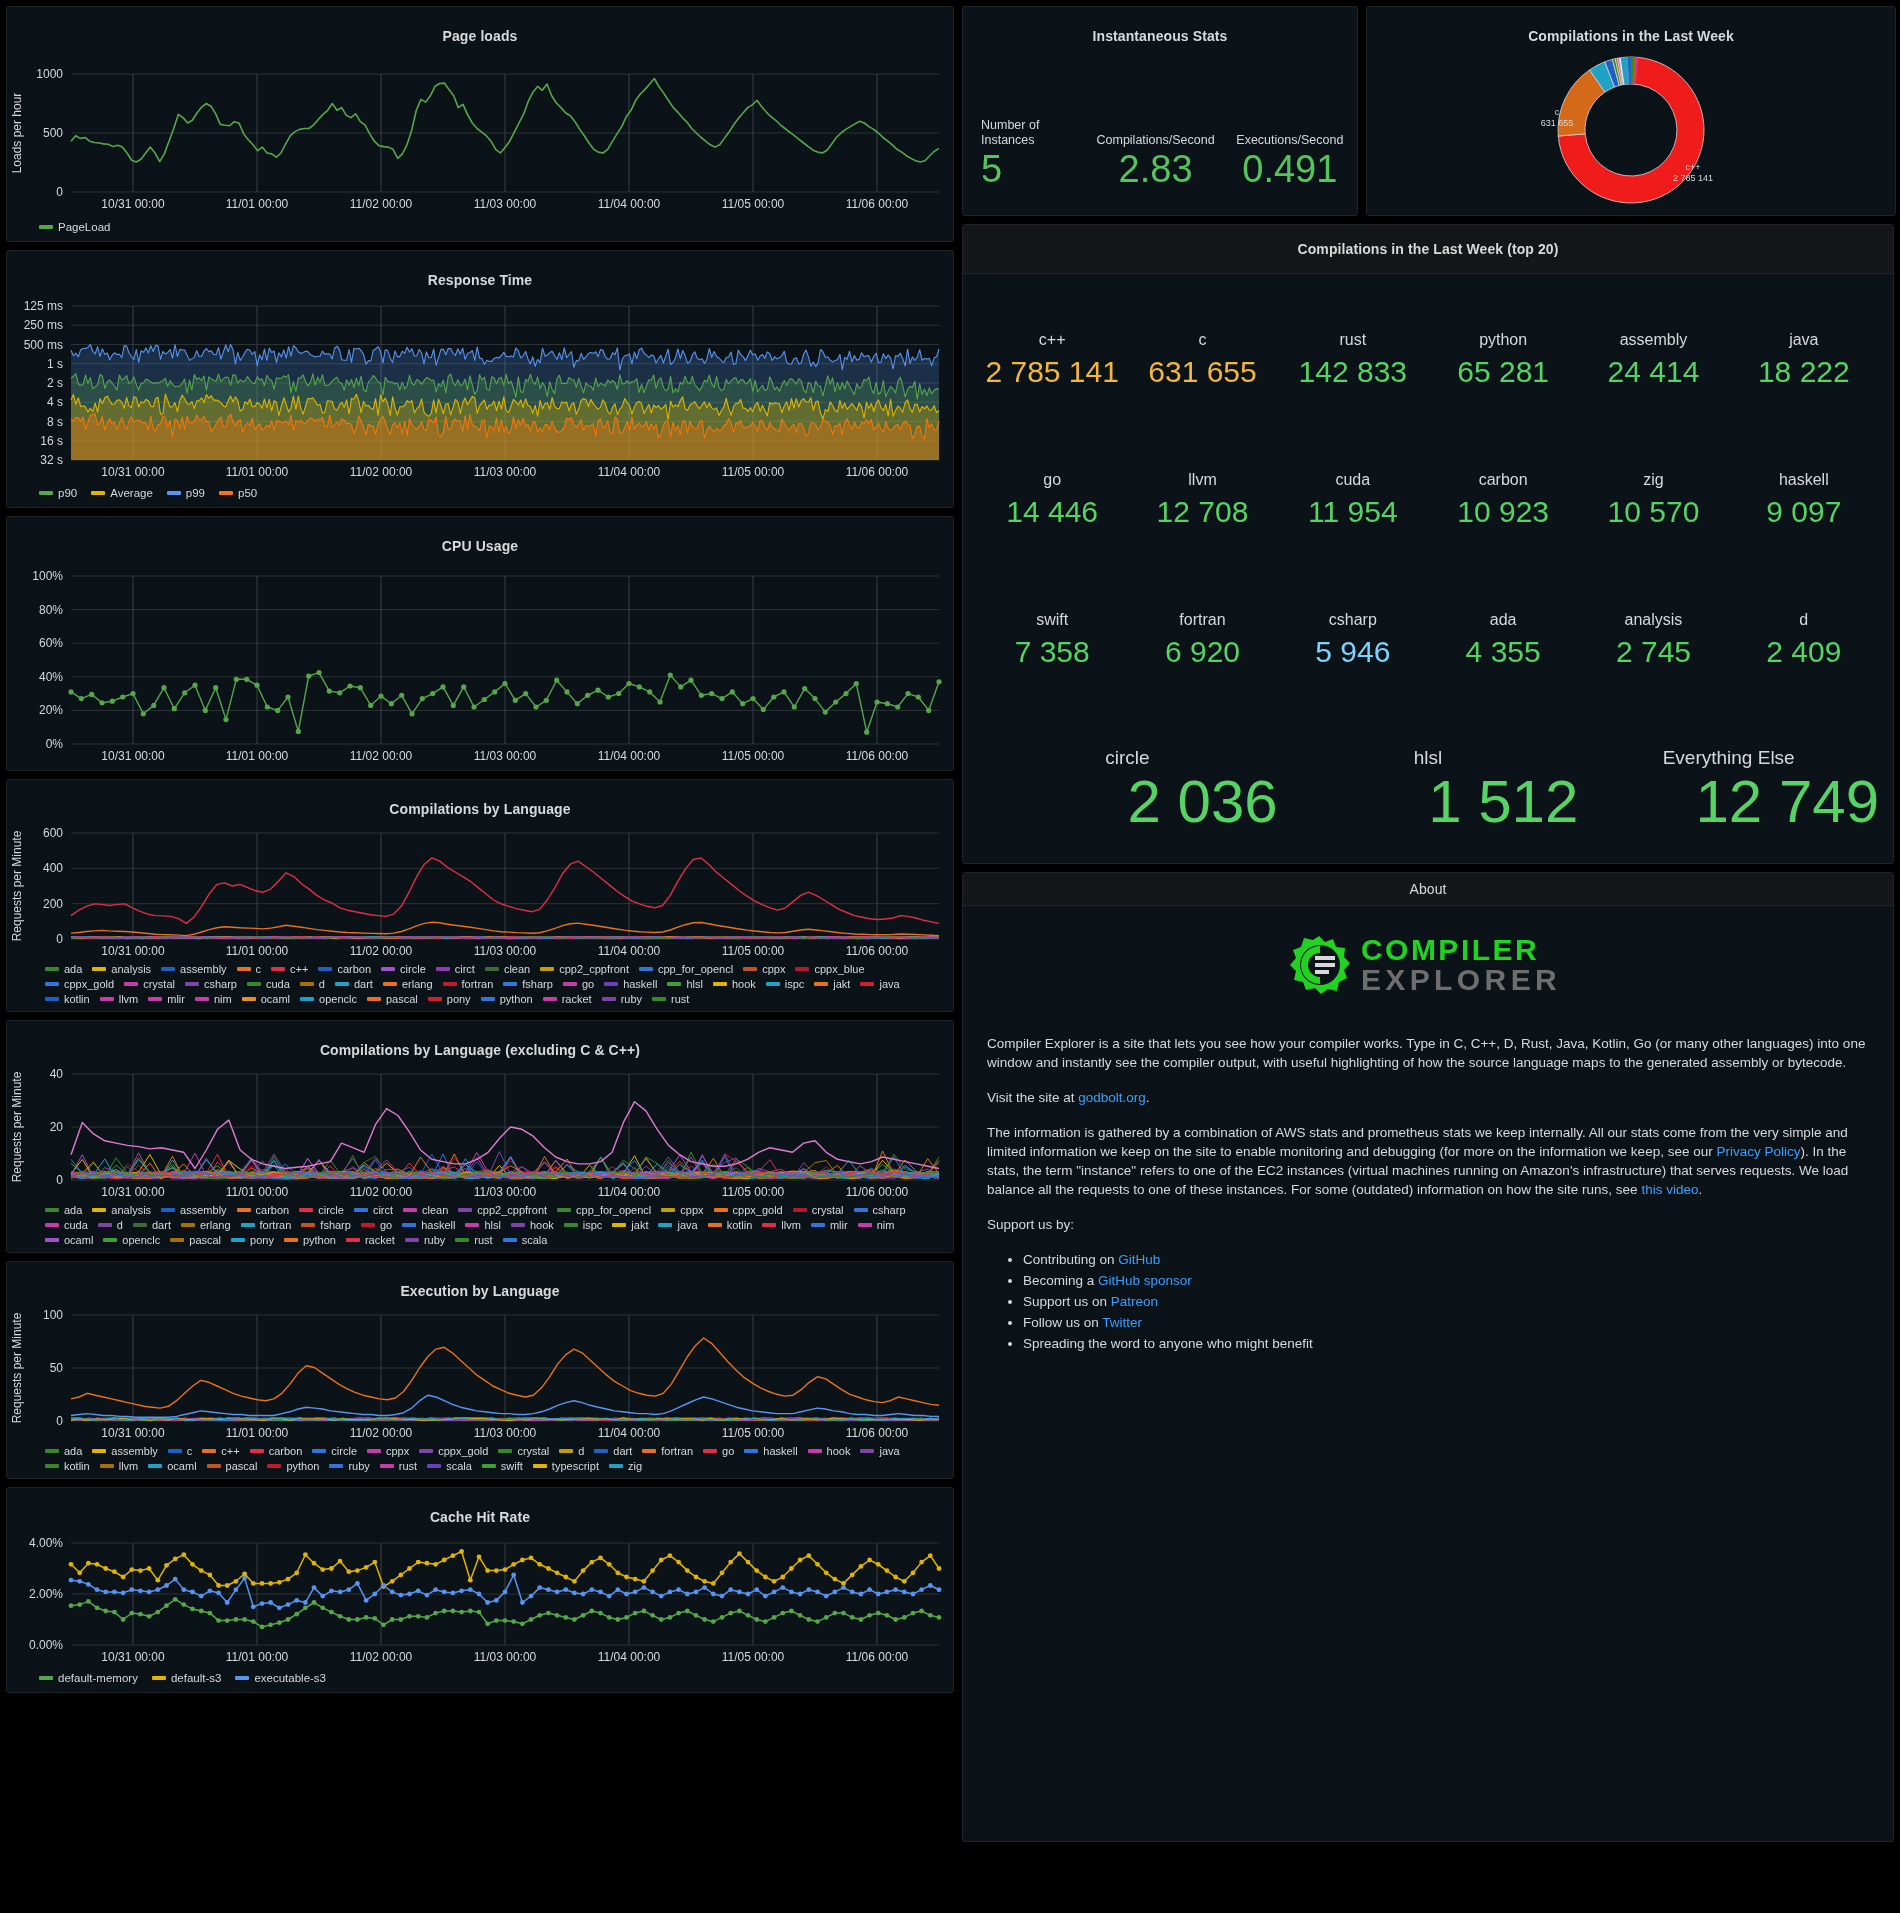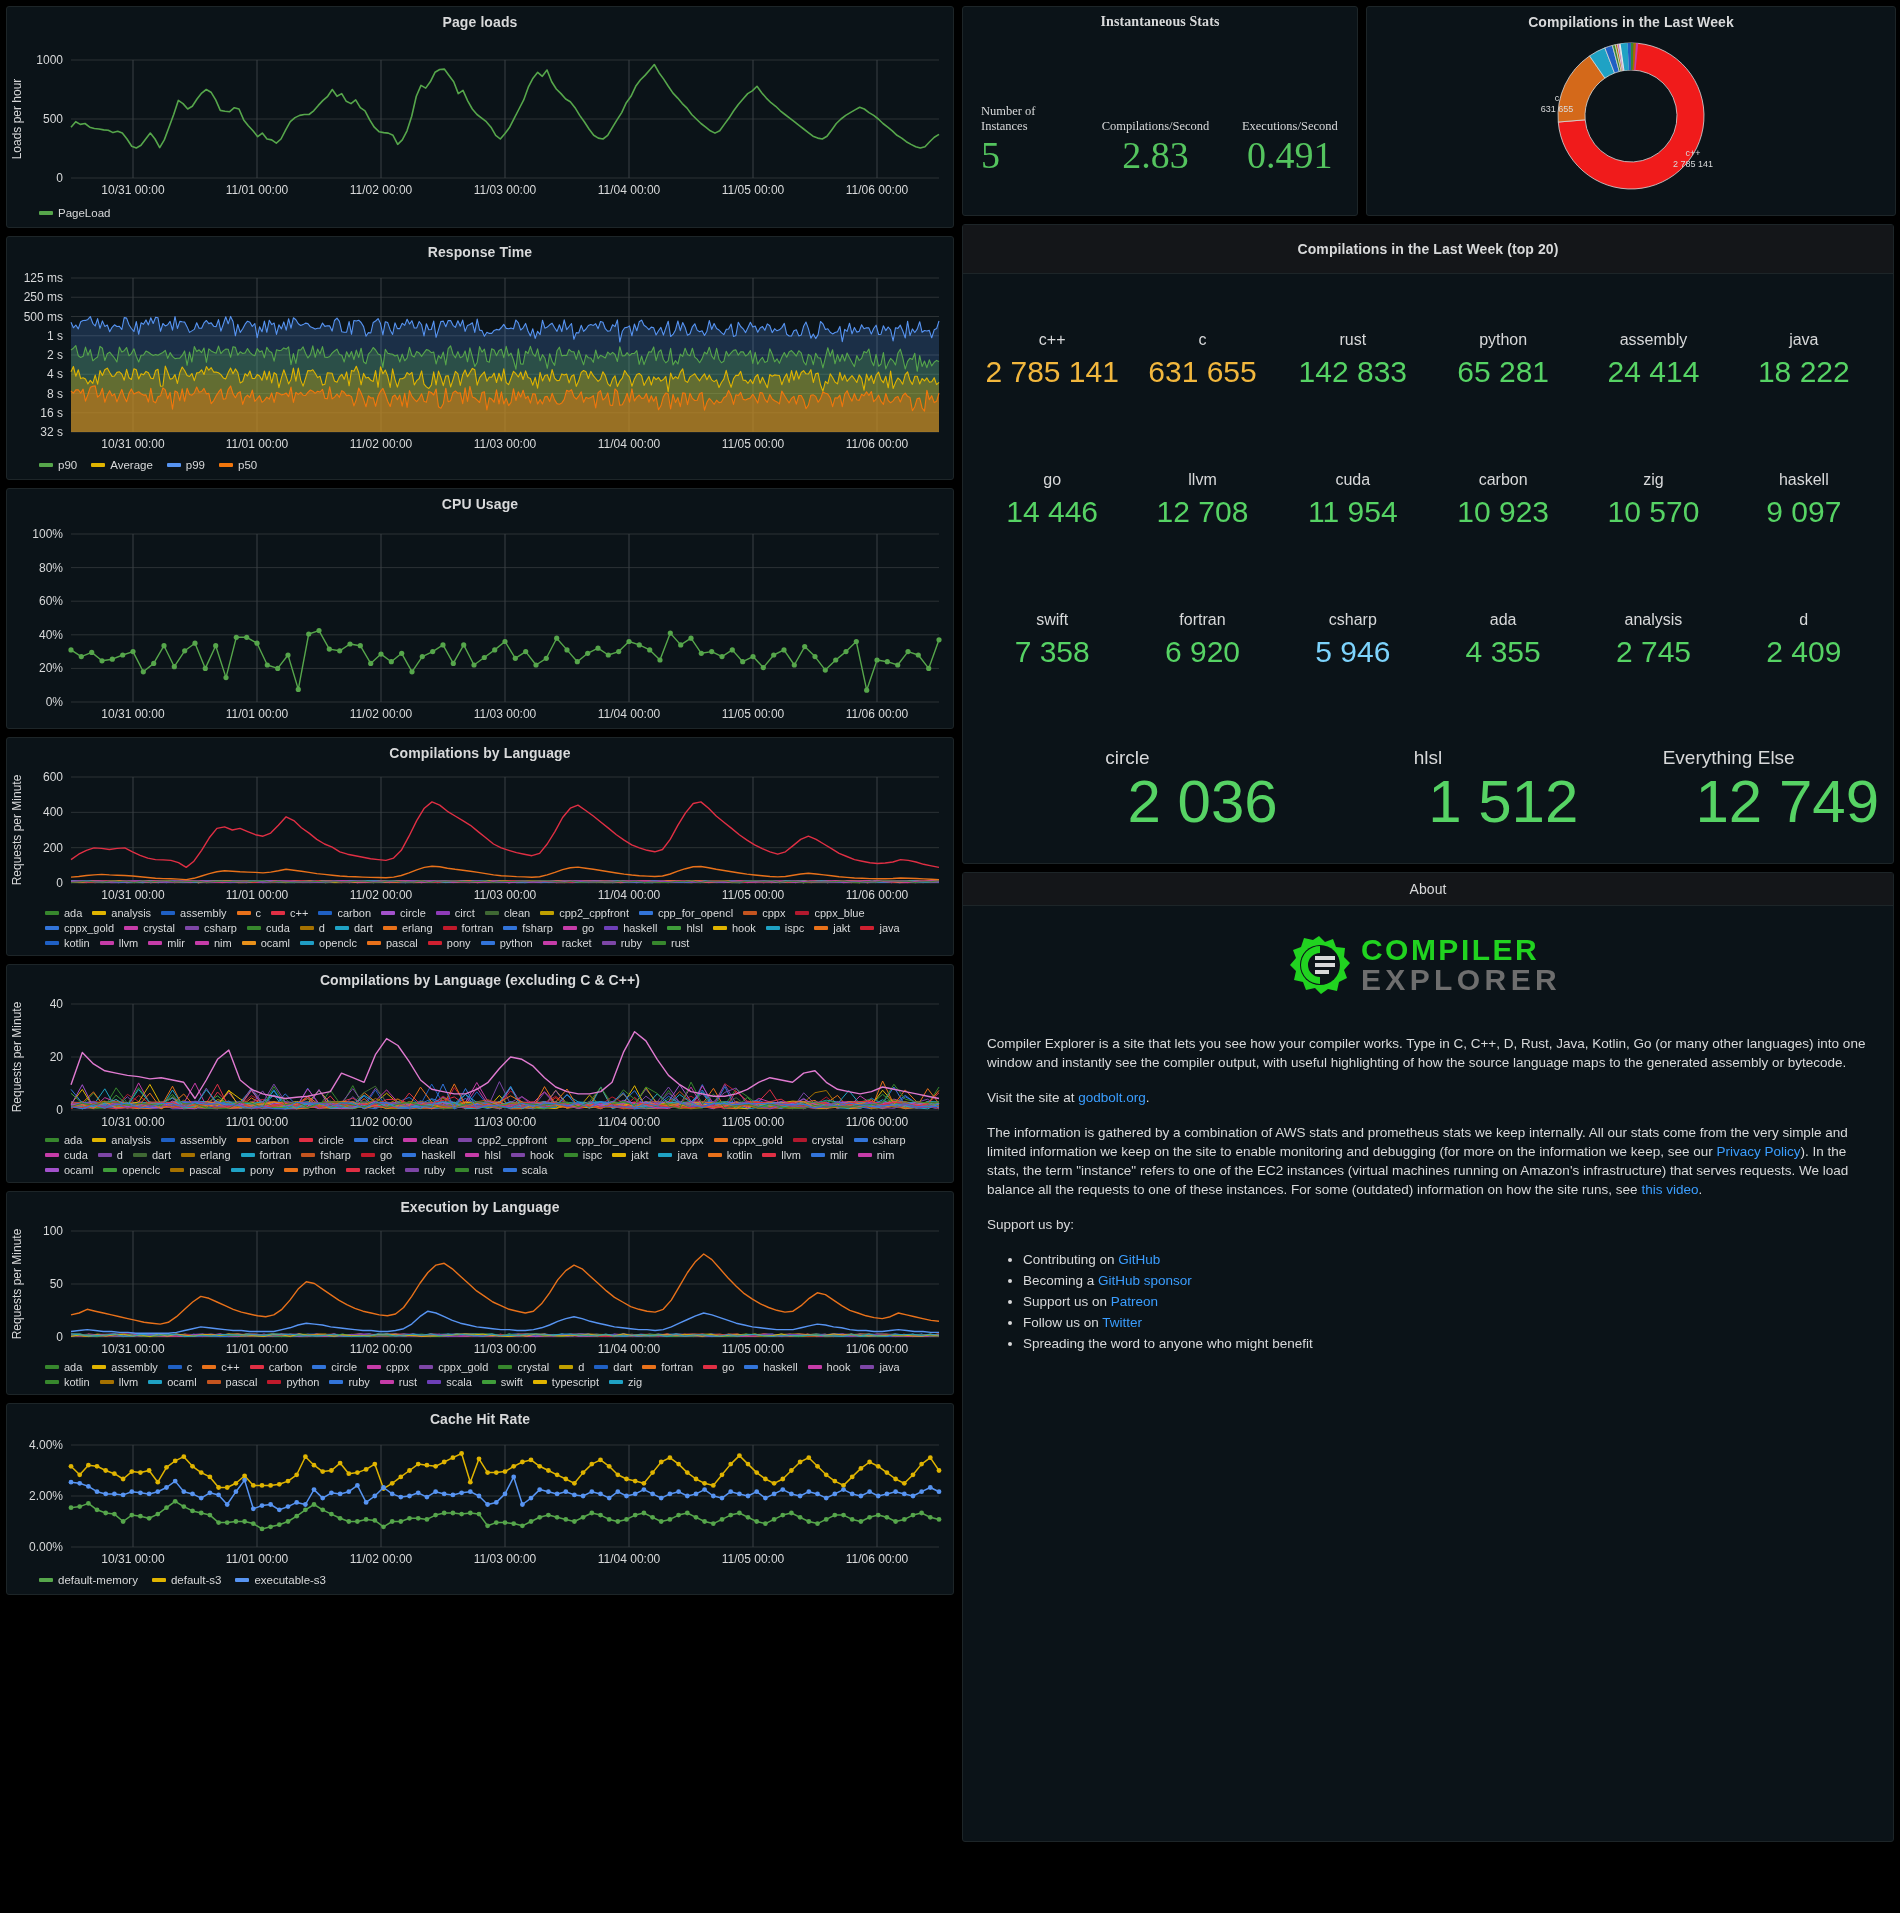--- a/index.html
+++ b/index.html
@@ -22,21 +22,21 @@
     background: #0b1318;
     border: 1px solid #1d2528;
     border-radius: 3px;
     position: relative;
   }
   .panel-title {
     text-align: center;
     color: #d8d9da;
     font-size: 14px;
     font-weight: bold;
-    padding: 7px 0 4px 0;
+    padding: 21px 0 4px 0;
     letter-spacing: .1px;
   }
   .plot { position: relative; }
   svg { display: block; }
   .ytick { fill: #d8d9da; font-size: 12px; text-anchor: end; }
   .xtick { fill: #d8d9da; font-size: 12px; text-anchor: middle; }
   .yaxis-title { fill: #d8d9da; font-size: 12px; text-anchor: middle; }
   .grid { stroke: #2c3235; stroke-width: 1; }
   .gridmaj { stroke: #3a4145; stroke-width: 1; }
 
@@ -1280,21 +1280,21 @@
             <span>executable-s3</span>
           </div>
         </div>
     </div>
   </div>
 
   <div class="col-right">
 
     <div style="display:flex; gap:8px;">
 
-      <div class="panel" style="width:396px; height:210px;font-family:Liberation Serif, serif;">
+      <div class="panel" style="width:396px; height:210px;">
         <div class="panel-title">Instantaneous Stats</div>
         <div class="inst-wrap" id="inst-wrap">
             <div class="inst-cell" style="width: 128px; text-align: left;">
               <div class="lbl">Number of</div>
               <div class="lbl">Instances</div>
               <div class="val">5</div>
             </div>
             <div class="inst-cell" style="width: 160px;">
               <div class="lbl">Compilations/Second</div>
               <div class="val">2.83</div>

